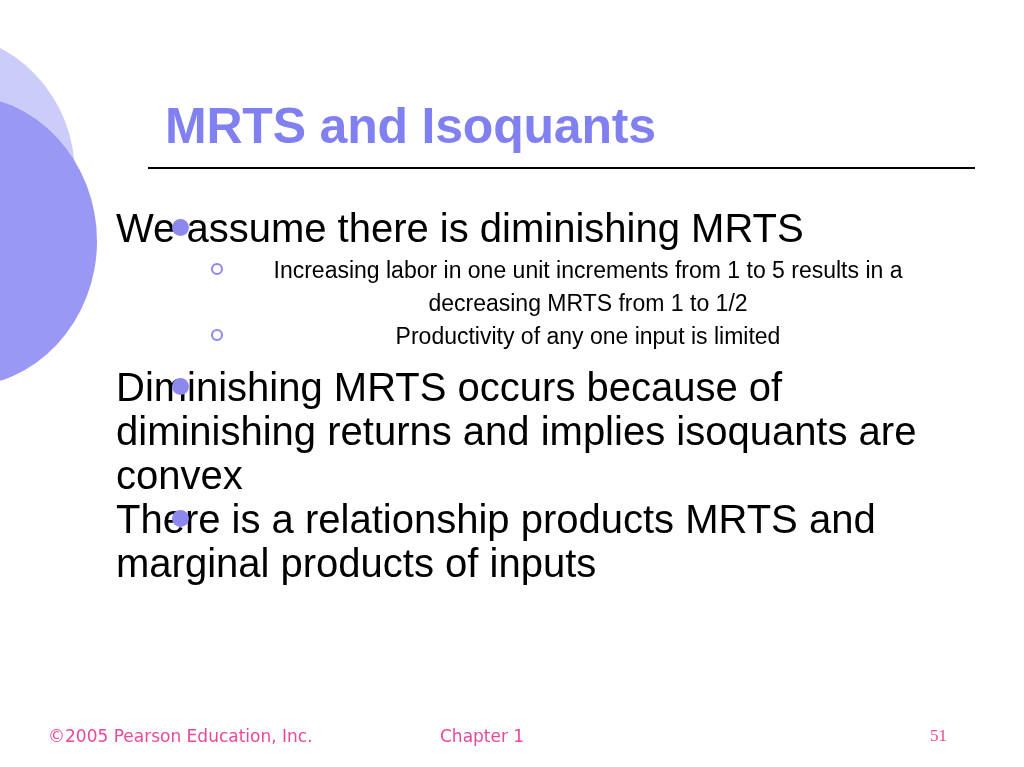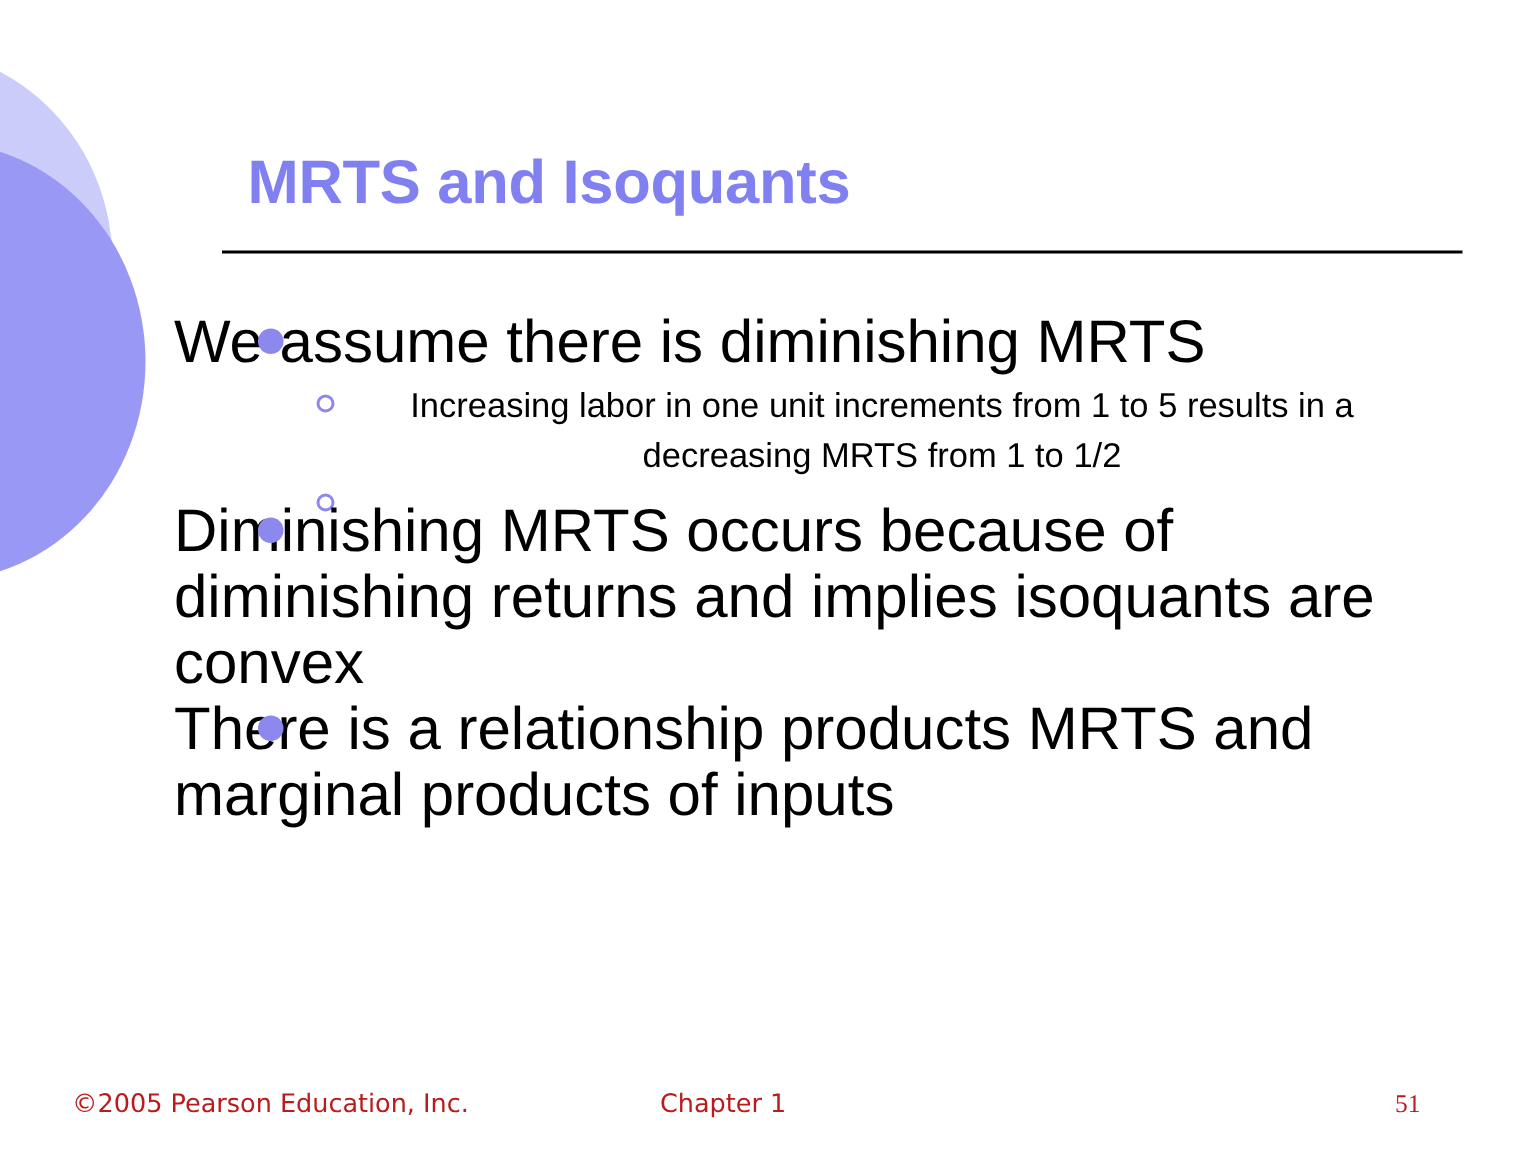--- a/index.html
+++ b/index.html
@@ -38,21 +38,21 @@
     height: 283px;
     background: #ccccfa;
   }
 
   
   #title {
     position: absolute;
     left: 165px;
     top: 97px;
     width: 820px;
-    font-size: 41px;
+    font-size: 50px;
     font-weight: bold;
     color: #8080f0;
     letter-spacing: -0.2px;
     line-height: 1.18;
     white-space: nowrap;
   }
 
   
   #title-rule {
     position: absolute;
@@ -119,21 +119,21 @@
 
   
   #footer {
     position: absolute;
     left: 0;
     top: 726px;
     width: 1024px;
     height: 30px;
     font-family: "DejaVu Sans", sans-serif;
     font-size: 17px;
-    color: #b91c1c;
+    color: #ec4899;
   }
   #footer-left {
     position: absolute;
     left: 48px;
     top: 0;
     white-space: nowrap;
   }
   #footer-center {
     position: absolute;
     left: 440px;
@@ -168,20 +168,21 @@
 
     <div class="gap-small"></div>
 
     <div class="sub-list">
       <div class="bullet-l2">
         <span class="marker-hollow"></span>
         <span>Increasing labor in one unit increments from 1 to 5 results in a decreasing MRTS from 1 to 1/2</span>
       </div>
       <div class="bullet-l2">
         <span class="marker-hollow"></span>
+        <span>Productivity of any one input is limited</span>
       </div>
     </div>
 
     <div class="gap-after-sub"></div>
 
     <div class="bullet-l1">
       <span class="marker"></span>
       <span>Diminishing MRTS occurs because of diminishing returns and implies isoquants are convex</span>
     </div>
 

